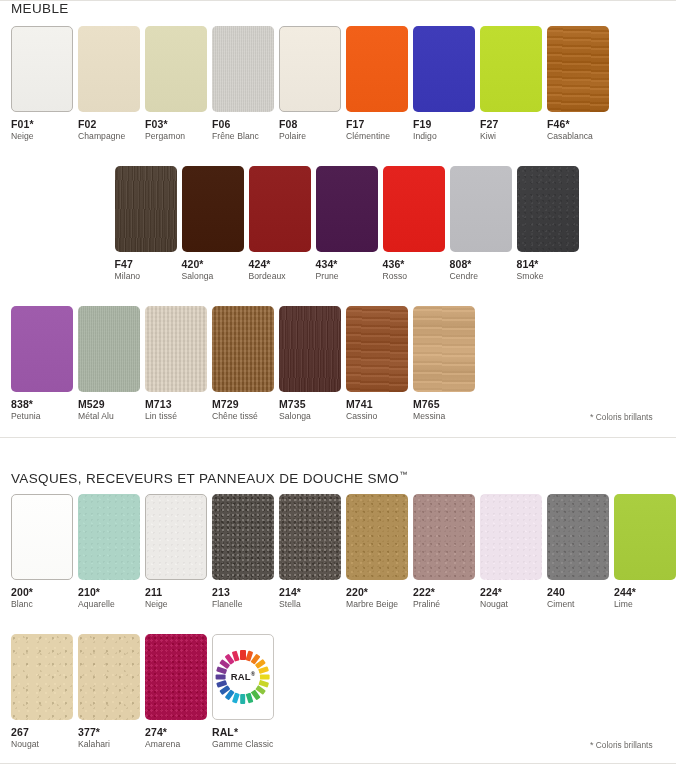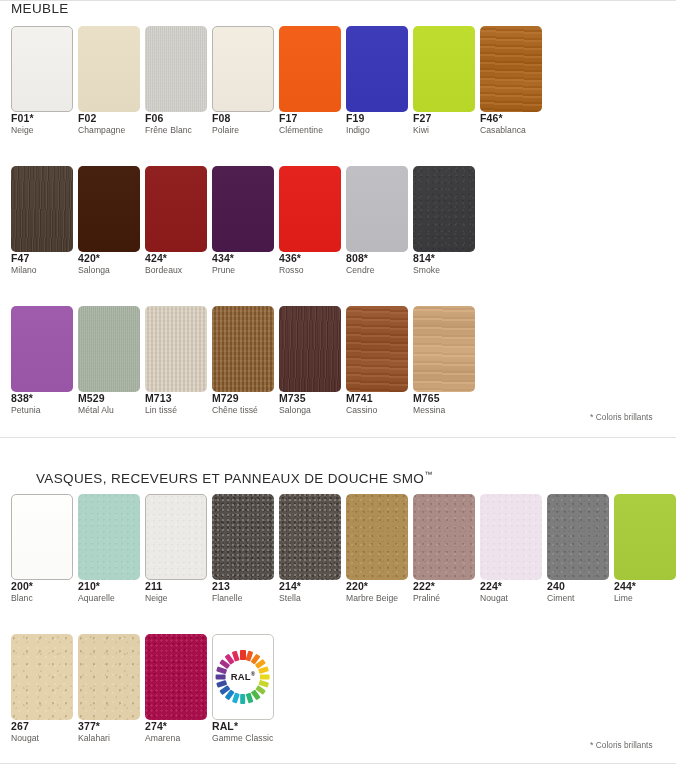--- a/index.html
+++ b/index.html
@@ -32,21 +32,21 @@
     color: #2b2b2b;
     font-weight: 400;
     white-space: nowrap;
   }
   .section-header .tm {
     font-size: 8px;
     vertical-align: super;
     letter-spacing: 0;
   }
   #header-meuble { top: 1px; }
-  #header-smo { top: 470px; margin-left: 25px; }
+  #header-smo { top: 470px; }
 
   .divider {
     position: absolute;
     left: 0;
     width: 676px;
     height: 1px;
     background: #e3e1dd;
   }
   #divider-top { top: 0px; }
   #divider-mid { top: 437px; }
@@ -75,20 +75,21 @@
     overflow: hidden;
   }
   .swatch.bordered {
     border: 1px solid #b8b5b0;
   }
 
   .code {
     font-size: 10.5px;
     font-weight: bold;
     color: #231f20;
+    margin-top: 6px;
     line-height: 1.15;
     letter-spacing: 0.1px;
     white-space: nowrap;
   }
   .name {
     font-size: 8.6px;
     color: #5d5a57;
     margin-top: 2px;
     line-height: 1.15;
     letter-spacing: 0.05px;
@@ -172,20 +173,25 @@
         <div class="swatch bordered" style="background-color: rgb(239, 238, 234); background-image: linear-gradient(rgba(247, 246, 242, 0.5), rgba(233, 232, 228, 0.45));"></div>
         <div class="code">F01*</div>
         <div class="name">Neige</div>
       </div>
       <div class="cell">
         <div class="swatch" style="background-color: rgb(230, 220, 196); background-image: linear-gradient(rgba(238, 228, 204, 0.5), rgba(224, 214, 190, 0.45));"></div>
         <div class="code">F02</div>
         <div class="name">Champagne</div>
       </div>
       <div class="cell">
+        <div class="swatch" style="background-color: rgb(219, 216, 180); background-image: linear-gradient(rgba(227, 224, 188, 0.5), rgba(213, 210, 174, 0.45));"></div>
+        <div class="code">F03*</div>
+        <div class="name">Pergamon</div>
+      </div>
+      <div class="cell">
         <div class="swatch" style="background-color: rgb(207, 205, 200); background-image: repeating-linear-gradient(90deg, rgba(217, 215, 210, 0.65) 0px, rgba(217, 215, 210, 0.65) 1px, rgba(195, 193, 188, 0.5) 1px, rgba(195, 193, 188, 0.5) 2px), repeating-linear-gradient(0deg, rgba(215, 213, 208, 0.45) 0px, rgba(215, 213, 208, 0.45) 1px, rgba(197, 195, 190, 0.35) 1px, rgba(197, 195, 190, 0.35) 3px);"></div>
         <div class="code">F06</div>
         <div class="name">Frêne Blanc</div>
       </div>
       <div class="cell">
         <div class="swatch bordered" style="background-color: rgb(238, 232, 221); background-image: linear-gradient(rgba(246, 240, 229, 0.5), rgba(232, 226, 215, 0.45));"></div>
         <div class="code">F08</div>
         <div class="name">Polaire</div>
       </div>
       <div class="cell">
@@ -202,21 +208,21 @@
         <div class="swatch" style="background-color: rgb(187, 217, 43); background-image: linear-gradient(rgba(195, 225, 51, 0.5), rgba(181, 211, 37, 0.45));"></div>
         <div class="code">F27</div>
         <div class="name">Kiwi</div>
       </div>
       <div class="cell">
         <div class="swatch" style="background-color: rgb(165, 99, 31); background-image: repeating-linear-gradient(2deg, rgba(195, 129, 61, 0.4) 0px, rgba(195, 129, 61, 0.4) 2px, rgba(141, 75, 7, 0.35) 2px, rgba(141, 75, 7, 0.35) 4px, transparent 4px, transparent 8px), linear-gradient(178deg, rgba(189, 123, 55, 0.45) 0%, rgba(155, 89, 21, 0.4) 45%, rgba(183, 117, 49, 0.4) 70%, rgba(147, 81, 13, 0.45) 100%);"></div>
         <div class="code">F46*</div>
         <div class="name">Casablanca</div>
       </div>
     </div>
-  <div class="row" id="row-meuble-2" style="top:166px;">
+  <div class="row" id="row-meuble-2" style="top:166px;justify-content:center;">
       <div class="cell">
         <div class="swatch" style="background-color: rgb(78, 64, 52); background-image: repeating-linear-gradient(92deg, rgba(100, 86, 74, 0.55) 0px, rgba(100, 86, 74, 0.55) 1px, rgba(60, 46, 34, 0.5) 1px, rgba(60, 46, 34, 0.5) 2px, rgba(86, 72, 60, 0.25) 2px, rgba(86, 72, 60, 0.25) 4px, transparent 4px, transparent 6px), repeating-linear-gradient(88deg, rgba(52, 38, 26, 0.35) 0px, rgba(52, 38, 26, 0.35) 1px, transparent 1px, transparent 5px), linear-gradient(rgba(92, 78, 66, 0.35), rgba(64, 50, 38, 0.35));"></div>
         <div class="code">F47</div>
         <div class="name">Milano</div>
       </div>
       <div class="cell">
         <div class="swatch" style="background-color: rgb(67, 29, 12); background-image: linear-gradient(rgba(75, 37, 20, 0.5), rgba(61, 23, 6, 0.45));"></div>
         <div class="code">420*</div>
         <div class="name">Salonga</div>
       </div>

